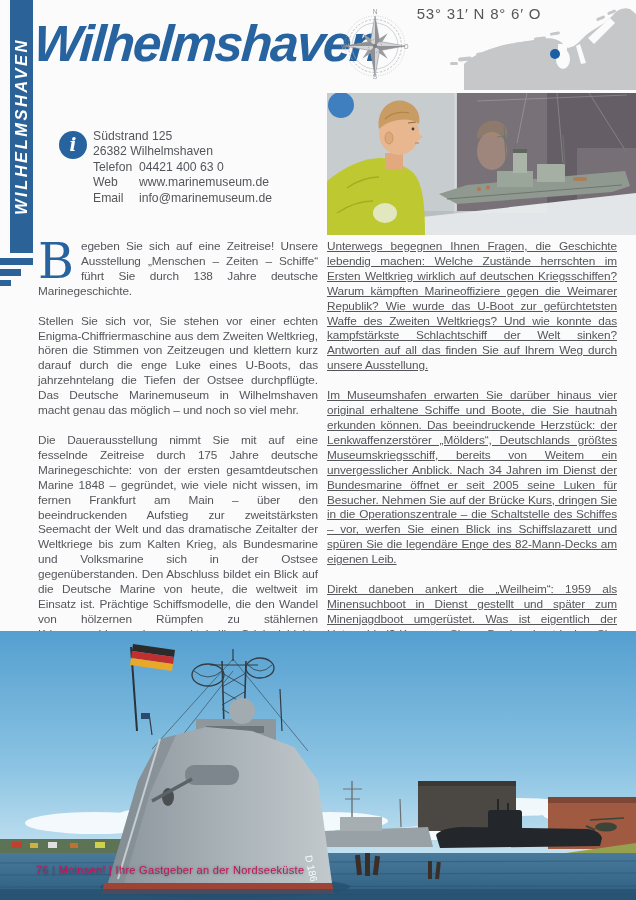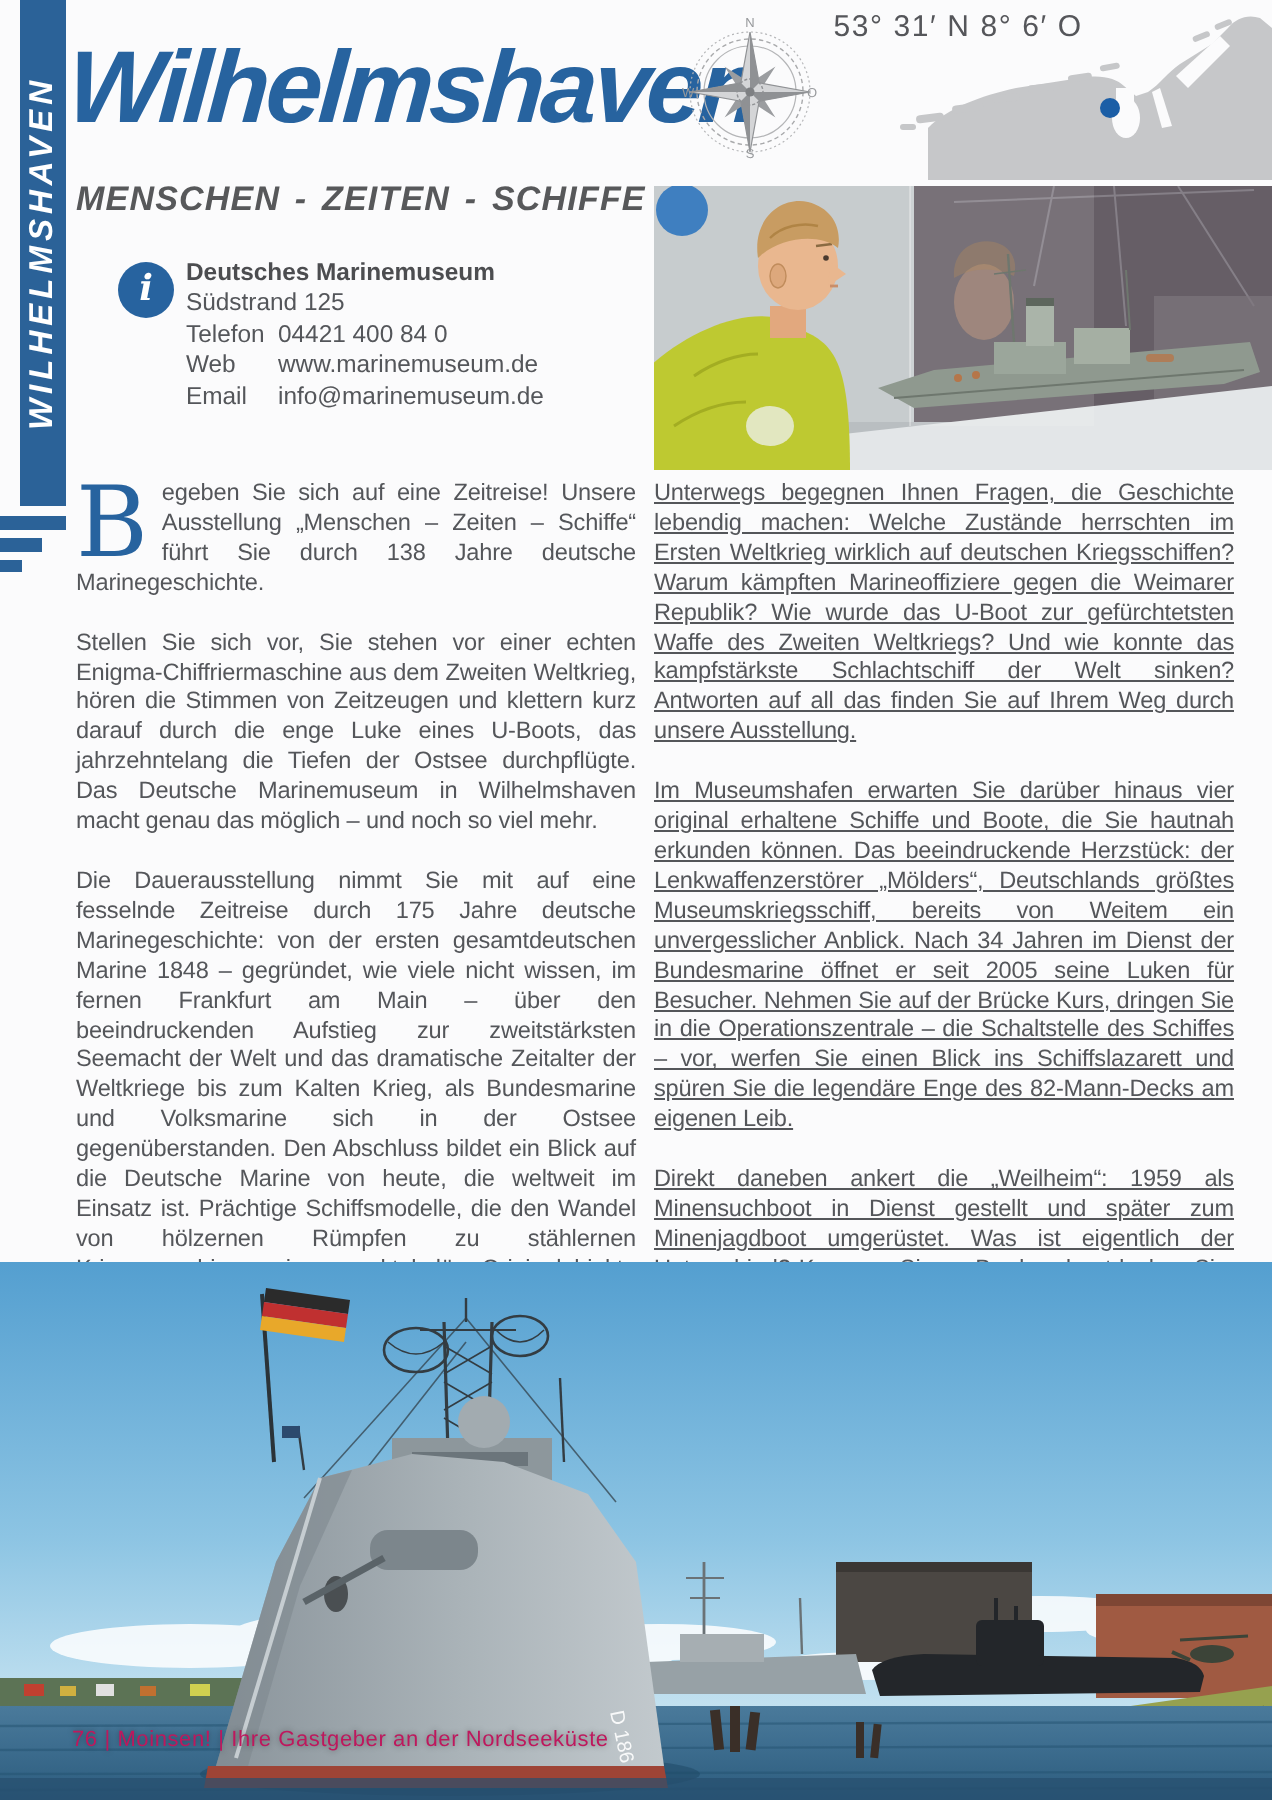--- a/index.html
+++ b/index.html
@@ -93,29 +93,28 @@
       <rect x="46" y="41" width="14" height="4" rx="2" transform="rotate(-6 53 43)"></rect>
       <rect x="64" y="36" width="16" height="3.5" rx="1.7" transform="rotate(-6 72 38)"></rect>
       <rect x="84" y="31" width="12" height="3.5" rx="1.7" transform="rotate(-8 90 33)"></rect>
       <rect x="100" y="26" width="10" height="3" rx="1.5" transform="rotate(-10 105 28)"></rect>
       <rect x="146" y="11" width="9" height="3" rx="1.5" transform="rotate(-22 150 12)"></rect>
       <rect x="157" y="5" width="9" height="3" rx="1.5" transform="rotate(-22 161 6)"></rect>
     </g>
     <circle cx="105" cy="48" r="5" fill="#1b5ea6"></circle>
   </svg>
 
-  <div class="subtitle">MENSCHEN - ZEITEN - SCHIFFE</div>
 
   <div class="contact">
     <div class="info-icon">i</div>
     <div class="contact-lines">
-      <div class="contact-name">Deutsches Marinemuseum</div>
       <div>Südstrand 125</div>
+      <div>26382 Wilhelmshaven</div>
       <div>
-        <span class="c-label">Telefon</span><span>04421 400 84 0</span>
+        <span class="c-label">Telefon</span><span>04421 400 63 0</span>
       </div>
       <div>
         <span class="c-label">Web</span><span>www.marinemuseum.de</span>
       </div>
       <div>
         <span class="c-label">Email</span><span>info@marinemuseum.de</span>
       </div>
     </div>
   </div>
 

